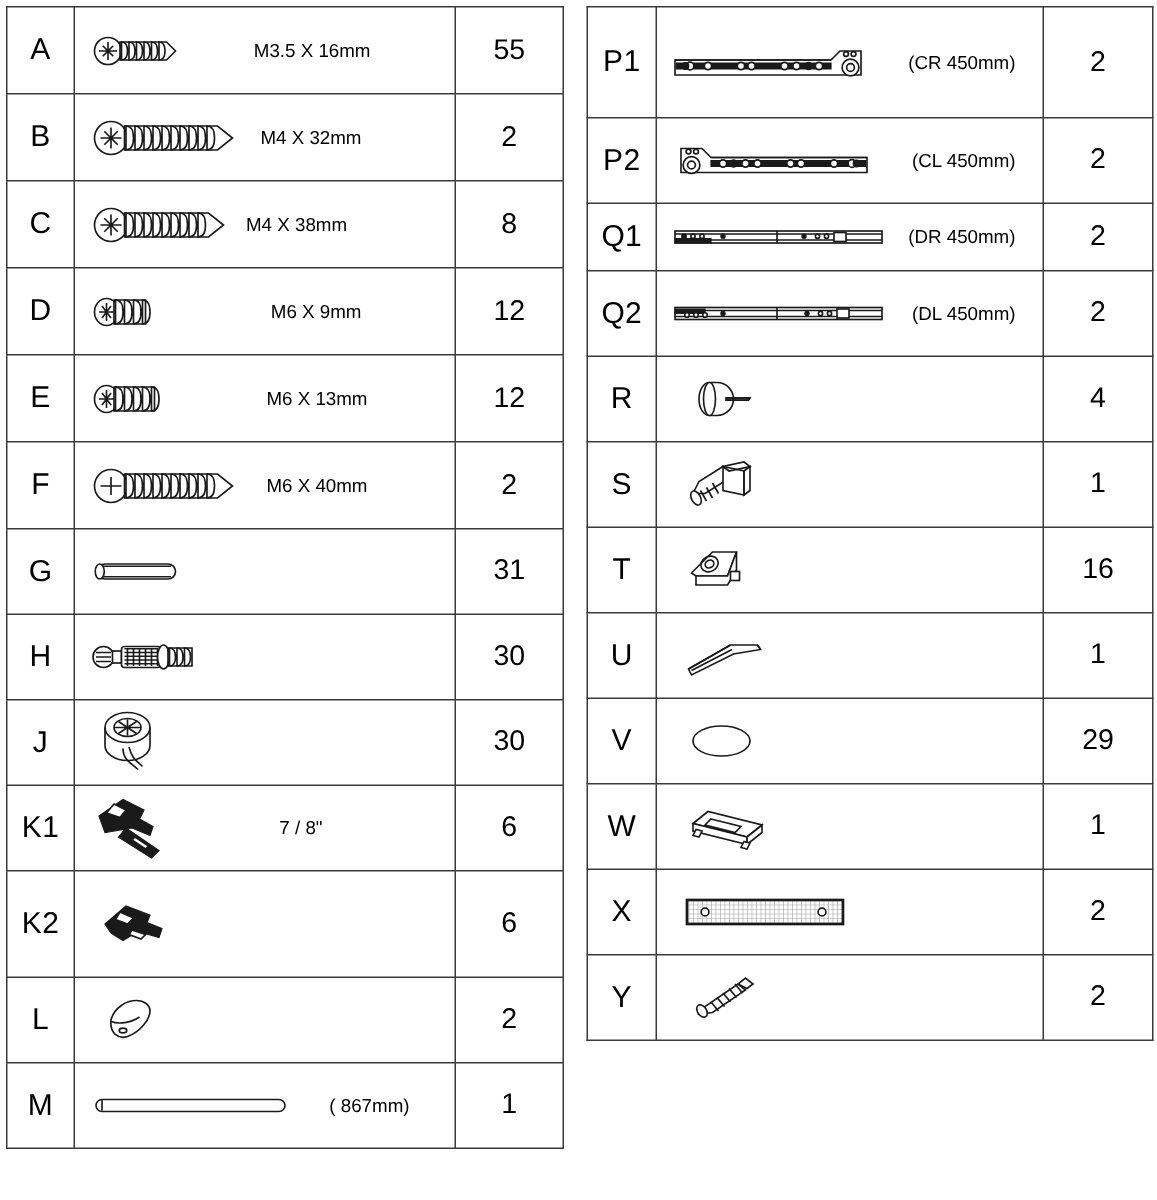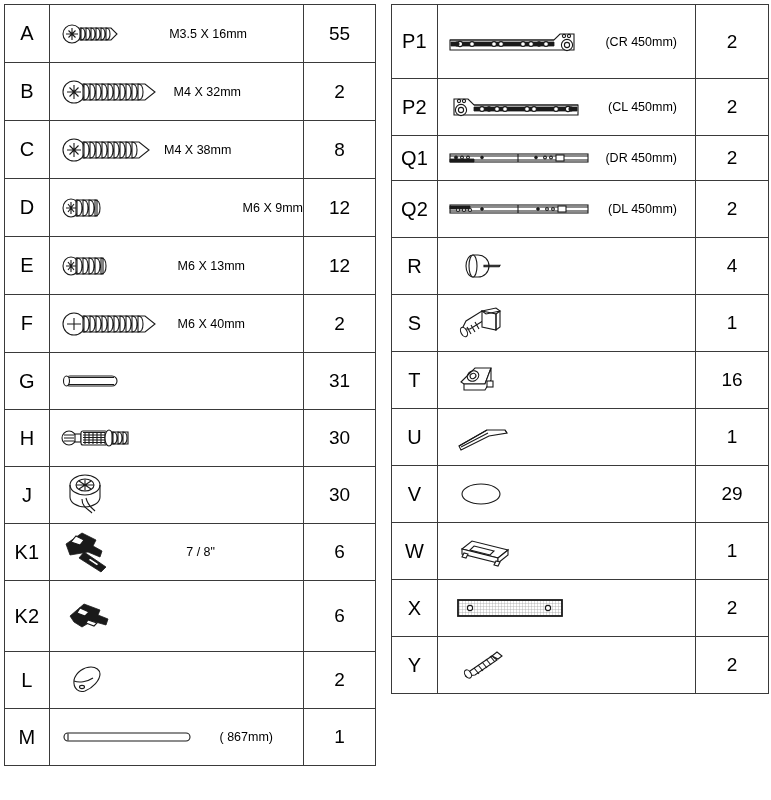--- a/index.html
+++ b/index.html
@@ -67,21 +67,21 @@
     font-size: 12.5px;
     white-space: nowrap;
     margin-left: auto;
     margin-right: 0;
     display: block;
   }
   
   .desc.p-a  { margin-right: 56px; }
   .desc.p-b  { margin-right: 62px; }
   .desc.p-c  { margin-right: 90px; }
-  .desc.p-d  { }
+  .desc.p-d  { margin-right: 62px; }
   .desc.p-e  { margin-right: 58px; }
   .desc.p-f  { margin-right: 58px; }
   .desc.p-k1 { margin-right: 88px; }
   .desc.p-m  { margin-right: 30px; }
   .desc.p-n2 { margin-right: 22px; }
   .desc.p-rail { margin-right: 18px; }
 
   svg { display: block; overflow: visible; }
   .ln  { fill: none; stroke: #1a1a1a; stroke-width: 1.1; }
   .ln2 { fill: #ffffff; stroke: #1a1a1a; stroke-width: 1.1; }

